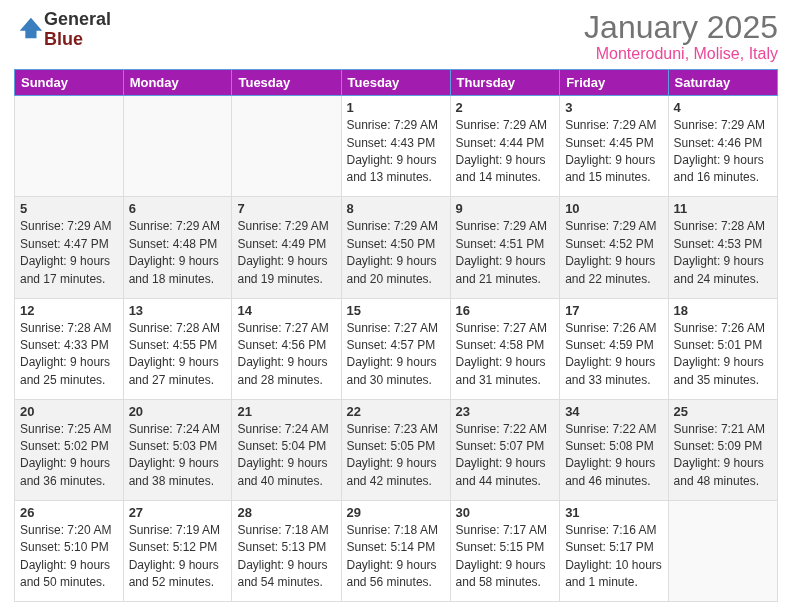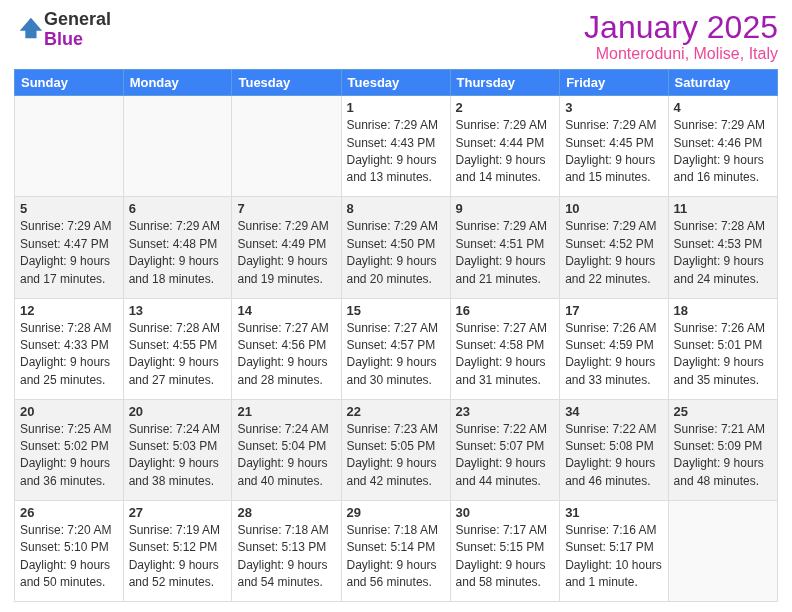--- a/index.html
+++ b/index.html
@@ -27,46 +27,46 @@
       display: flex;
       align-items: center;
       gap: 0;
     }
     .logo-text {
       font-size: 18px;
       font-weight: bold;
       line-height: 1.1;
     }
     .logo-general { color: #333; }
-    .logo-blue { color: #a21caf; }
+    .logo-blue { color: #7f1d1d; }
     .logo-icon {
       width: 28px;
       height: 28px;
       margin-left: 2px;
     }
     .title-block {
       text-align: right;
     }
     .month-title {
       font-size: 32px;
       font-weight: normal;
-      color: #a21caf;
+      color: #737373;
       line-height: 1.1;
     }
     .location-title {
       font-size: 16px;
       color: #ec4899;
     }
     .calendar-table {
       width: 100%;
       border-collapse: collapse;
       flex: 1;
     }
     .calendar-table thead tr {
-      background-color: #3b82f6;
+      background-color: #a21caf;
     }
     .calendar-table thead th {
       color: #fff;
       font-size: 13px;
       font-weight: bold;
       text-align: left;
       padding: 5px 6px;
       border: 1px solid #5a9edf;
     }
     .calendar-table tbody tr {

